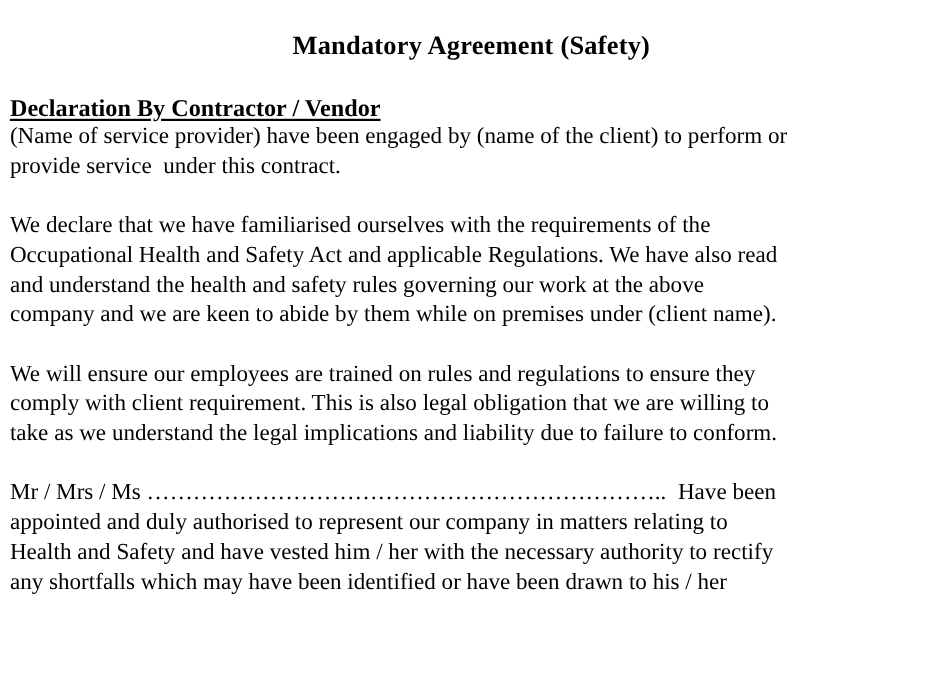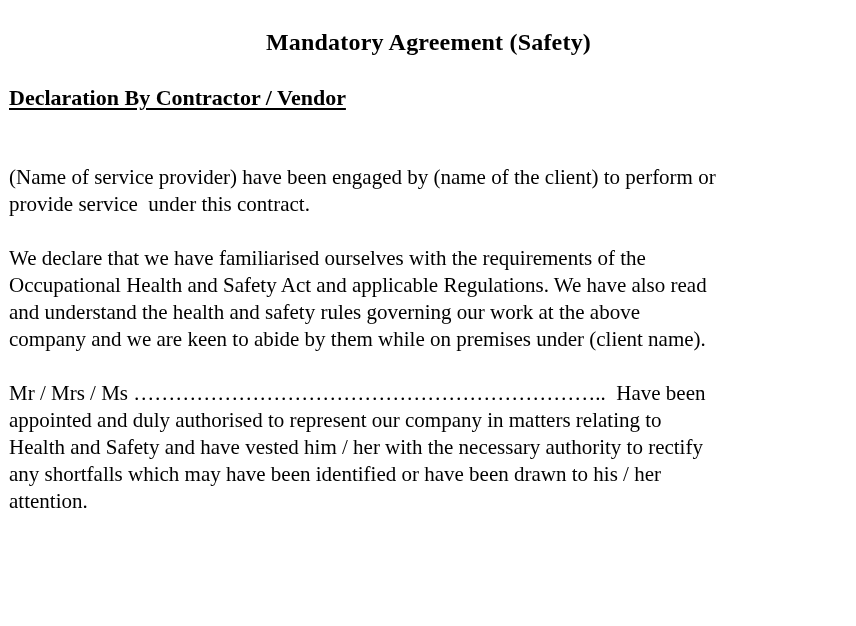--- a/index.html
+++ b/index.html
@@ -39,21 +39,20 @@
     }
     .doc-paragraph {
       margin: 0 0 27px 0;
       font-size: 21px;
       line-height: 27px;
       white-space: pre-wrap;
       overflow-wrap: normal;
       word-break: normal;
     }
     .doc-paragraph:first-child {
-      margin-top: 54px;
     }
   </style>
 </head>
 <body>
 
 <div class="page">
 
   <h1 class="doc-title">Mandatory Agreement (Safety)</h1>
 
   <h2 class="doc-subtitle">Declaration By Contractor / Vendor</h2>
@@ -61,20 +60,23 @@
   <div class="doc-body">
 
     <p class="doc-paragraph">(Name of service provider) have been engaged by (name of the client) to perform or
 provide service  under this contract.</p>
 
     <p class="doc-paragraph">We declare that we have familiarised ourselves with the requirements of the
 Occupational Health and Safety Act and applicable Regulations. We have also read
 and understand the health and safety rules governing our work at the above
 company and we are keen to abide by them while on premises under (client name).</p>
 
+    <p class="doc-paragraph">We will ensure our employees are trained on rules and regulations to ensure they
+comply with client requirement. This is also legal obligation that we are willing to
+take as we understand the legal implications and liability due to failure to conform.</p>
 
     <p class="doc-paragraph">Mr / Mrs / Ms …………………………………………………………..  Have been
 appointed and duly authorised to represent our company in matters relating to
 Health and Safety and have vested him / her with the necessary authority to rectify
 any shortfalls which may have been identified or have been drawn to his / her
 attention.</p>
 
   </div>
 
 </div>

